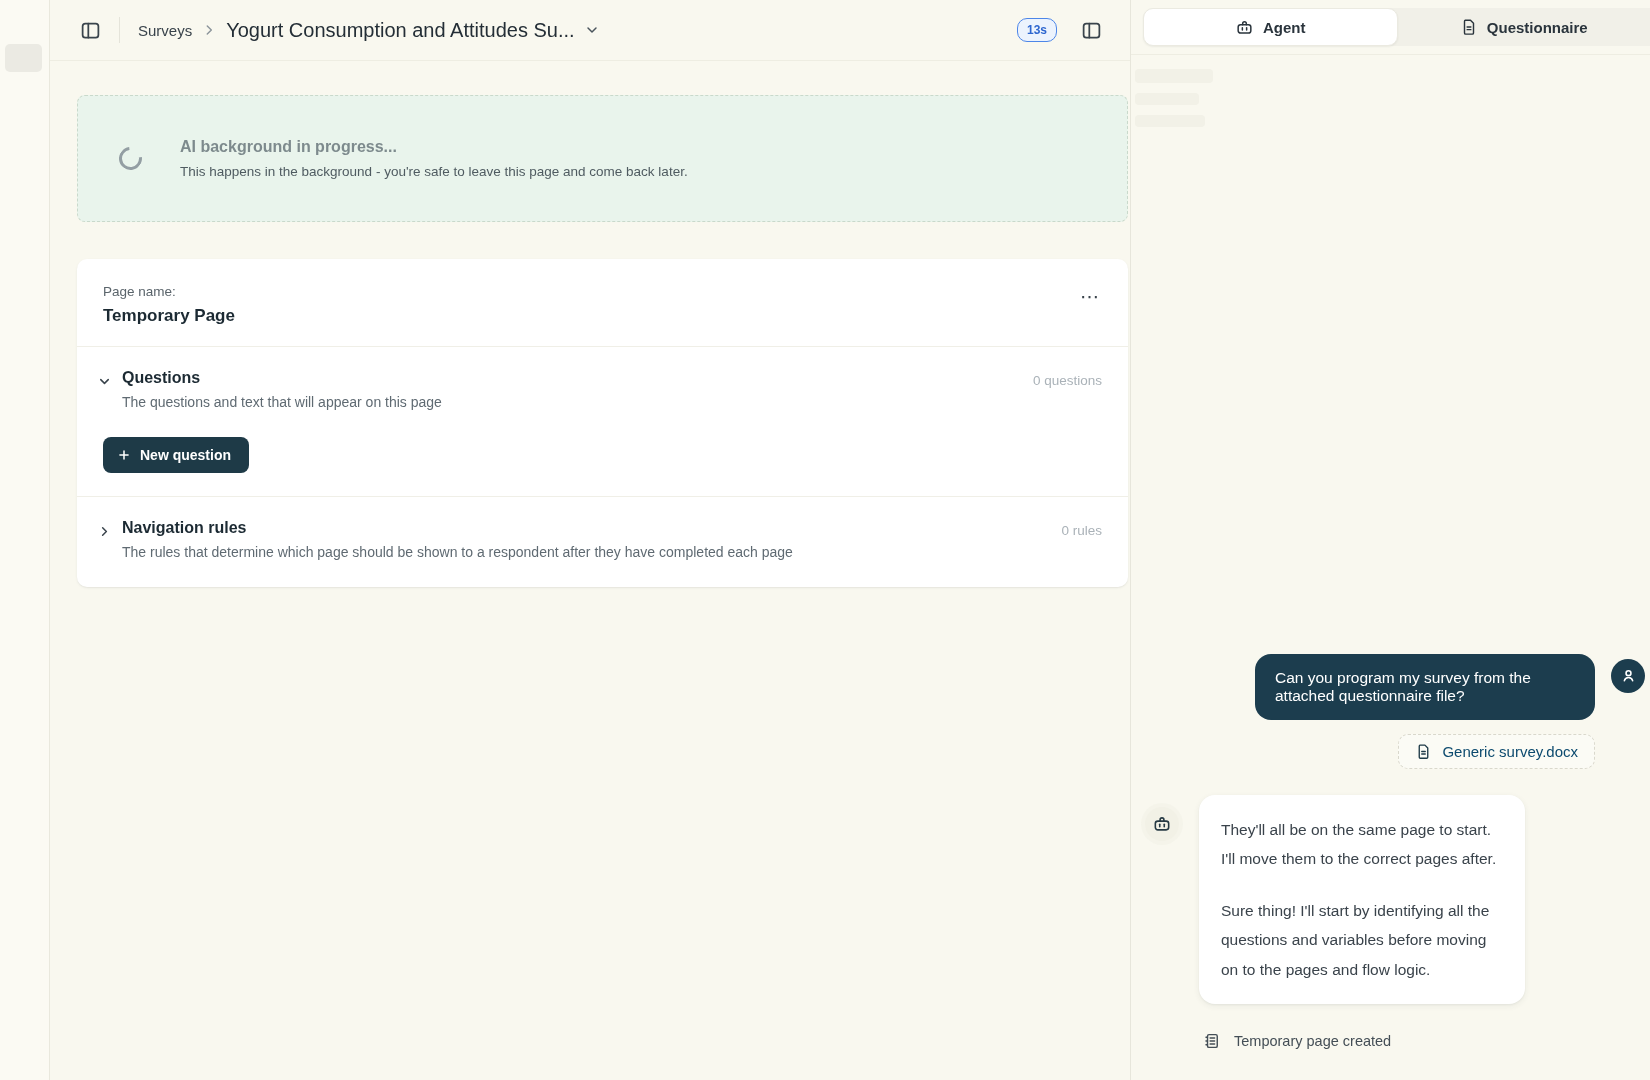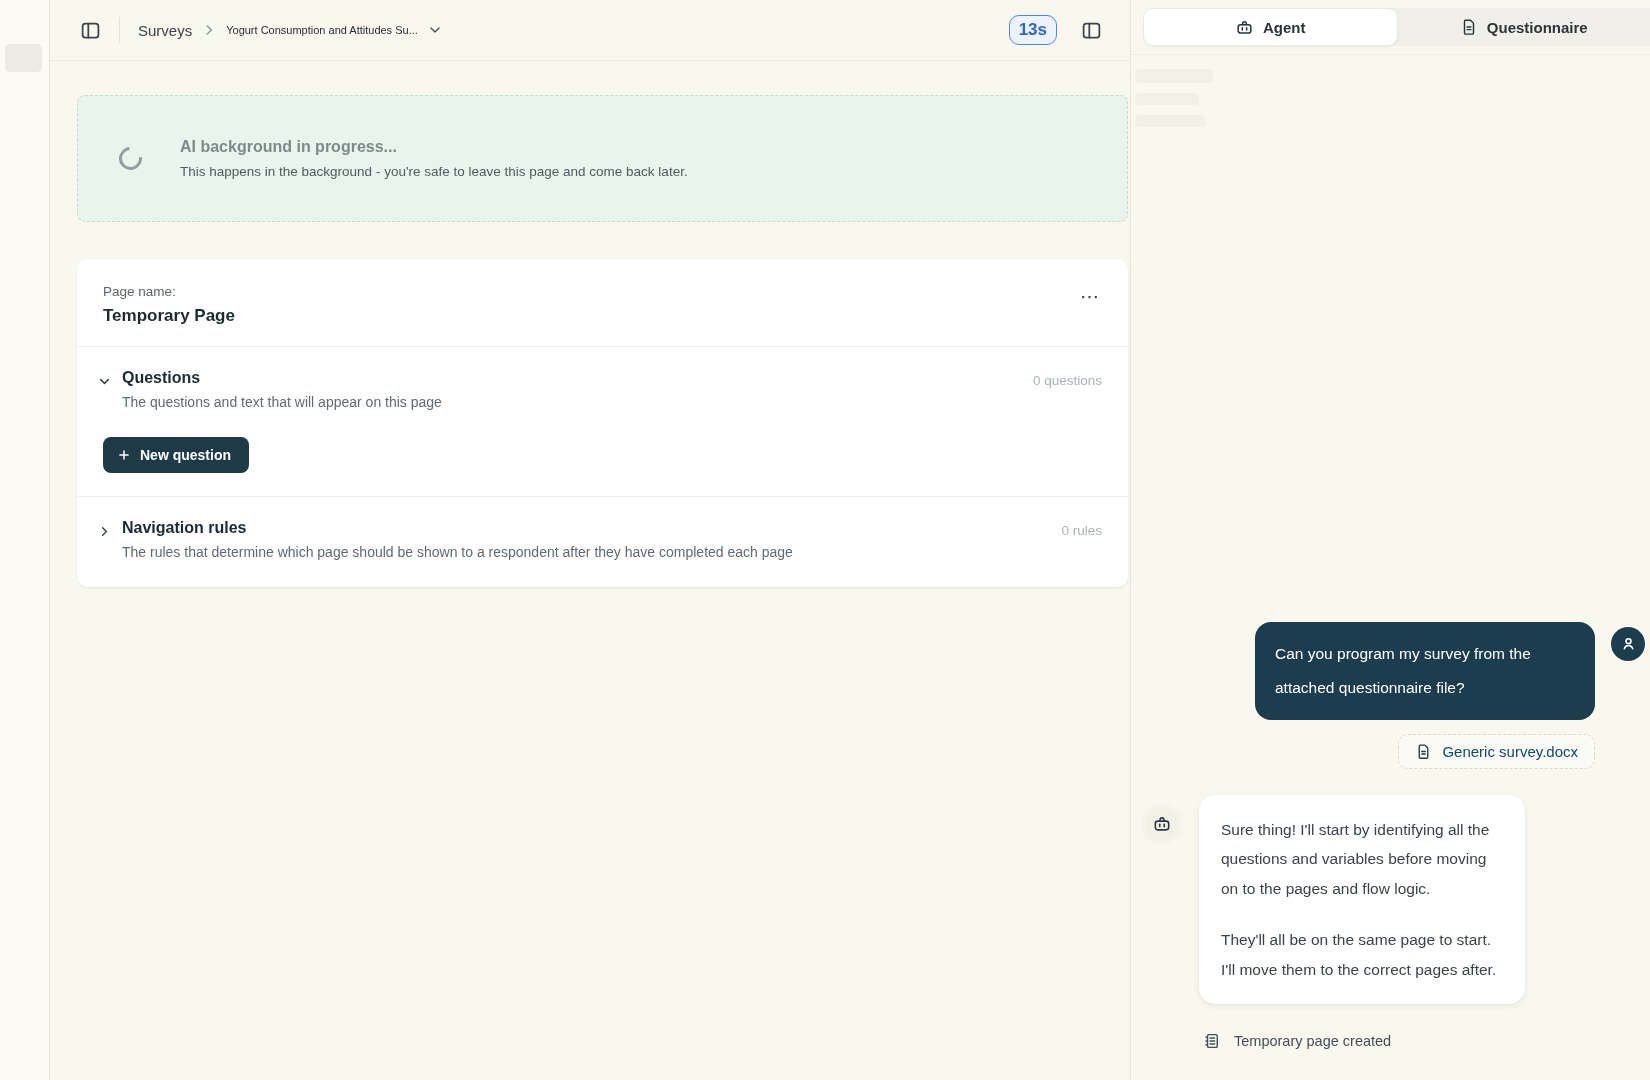--- a/index.html
+++ b/index.html
@@ -31,25 +31,25 @@
   .topbar {
     height:61px; flex:0 0 auto;
     display:flex; align-items:center;
     padding:0 26px 0 28px;
     border-bottom:1px solid #eeede2;
   }
   .icon-btn { background:none; border:none; cursor:pointer; color:#3a444c; padding:2px; }
   .tb-divider { width:1px; height:26px; background:#e5e4da; margin:0 18px 0 16px; }
   .crumb-root { font-size:15px; color:#39434b; cursor:pointer; }
   .crumb-sep { margin:0 10px; color:#8b949a; display:flex; }
-  .crumb-current { font-size:11px; color:#242e36; }
+  .crumb-current { font-size:20px; color:#242e36; }
   .crumb-caret { margin-left:9px; color:#4a545c; display:flex; cursor:pointer; }
   .tb-spacer { flex:1; }
   .timer-badge {
-    font-size:17px; font-weight:bold; color:#2d66cf;
+    font-size:12px; font-weight:bold; color:#2d66cf;
     background:#ecf3fd; border:1.5px solid #4d86e8;
     border-radius:10px; padding:4px 9px;
   }
   .panel-right-btn { margin-left:22px; }
 
   .content { padding:34px 0 0 27px; }
 
   
   .banner {
     width:1051px; height:127px;
@@ -132,21 +132,21 @@
   .skeleton { position:absolute; left:4px; background:rgba(120,120,100,0.05); border-radius:4px; }
   .sk1 { top:14px;  width:78px; height:14px; }
   .sk2 { top:38px;  width:64px; height:12px; }
   .sk3 { top:60px;  width:70px; height:12px; }
 
   .user-row { display:flex; justify-content:flex-end; align-items:flex-start; gap:16px; }
   .user-bubble {
     max-width:340px;
     background:#1c3d4e; color:#fff;
     border-radius:16px; padding:15px 20px;
-    font-size:15.5px; line-height:34px;
+    font-size:15.5px; line-height:18px;
   }
   .user-avatar {
     width:34px; height:34px; border-radius:50%;
     background:#1c3d4e; color:#fff;
     display:flex; align-items:center; justify-content:center;
     flex:0 0 auto; margin-top:5px;
   }
   .attach-row { display:flex; justify-content:flex-end; margin:14px 50px 0 0; }
   .attach-chip {
     display:inline-flex; align-items:center; gap:10px;
@@ -371,22 +371,22 @@
         <span>
           <svg width="20" height="20" viewBox="0 0 24 24" fill="none" stroke="currentColor" stroke-width="1.9" stroke-linecap="round" stroke-linejoin="round">
             <rect x="4" y="8.5" width="16" height="10.5" rx="3"></rect>
             <path d="M9.7 8.5 v-1.6 a2.3 2.3 0 0 1 4.6 0 v1.6"></path>
             <line x1="9.3" y1="12.3" x2="9.3" y2="15.2"></line>
             <line x1="14.7" y1="12.3" x2="14.7" y2="15.2"></line>
           </svg>
         </span>
       </div>
       <div class="bot-bubble">
+        <p>They'll all be on the same page to start. I'll move them to the correct pages after.</p>
         <p>Sure thing! I'll start by identifying all the questions and variables before moving on to the pages and flow logic.</p>
-        <p>They'll all be on the same page to start. I'll move them to the correct pages after.</p>
       </div>
     </div>
 
     <div class="status-row">
       <span>
         <svg width="18" height="18" viewBox="0 0 24 24" fill="none" stroke="currentColor" stroke-width="1.9" stroke-linecap="round" stroke-linejoin="round">
           <rect x="6" y="3.5" width="13" height="17" rx="2"></rect>
           <line x1="9.5" y1="8" x2="15.5" y2="8"></line>
           <line x1="9.5" y1="12" x2="15.5" y2="12"></line>
           <line x1="9.5" y1="16" x2="15.5" y2="16"></line>

